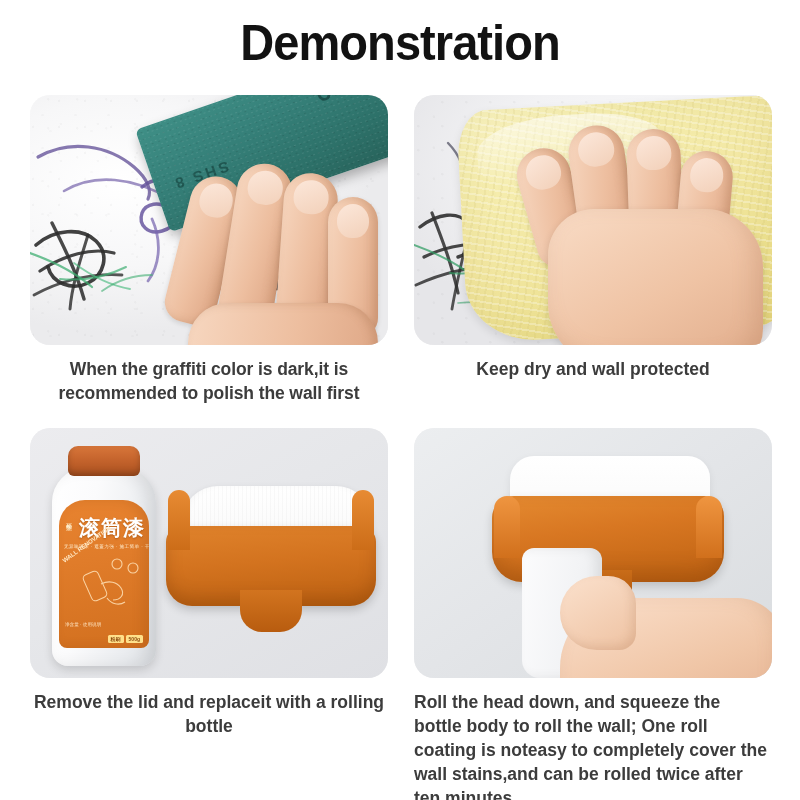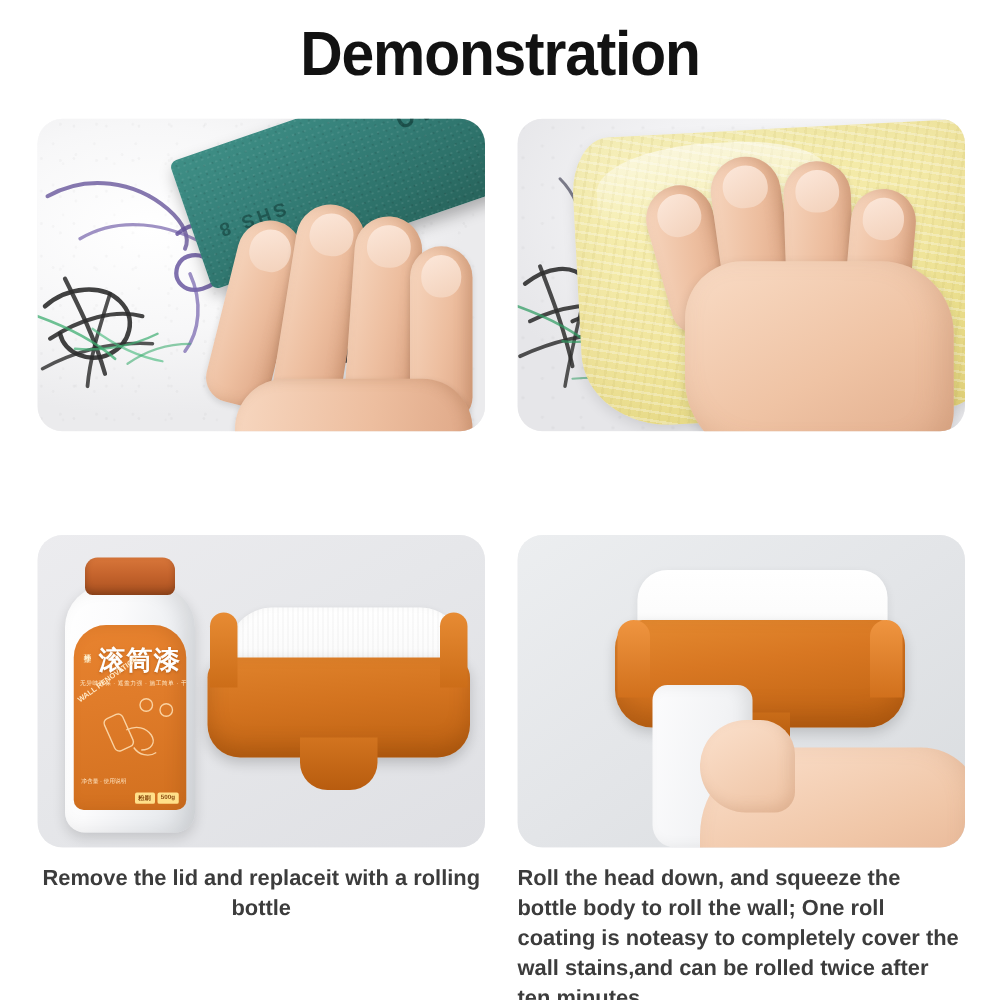--- a/index.html
+++ b/index.html
@@ -499,20 +499,21 @@
             <div class="finger" style="left:112px; top:10px; width:54px; height:160px; transform:rotate(4deg);">
                 <div class="nail"></div>
               </div>
             <div class="finger" style="left:160px; top:34px; width:50px; height:140px; transform:rotate(0deg);">
                 <div class="nail"></div>
               </div>
             <div class="finger" style="left:20px; top:140px; width:190px; height:110px; border-radius:40px;"></div>
           </div>
         </div>
 
+        <div class="caption center tight">When the graffiti color is dark,it is recommended to polish the wall first</div>
       </div>
 
       <div class="cell right">
         <div class="photo">
           <div class="p2-wall"></div>
 
           <svg class="graffiti" viewBox="0 0 358 250">
             <g fill="none" stroke-linecap="round" stroke-linejoin="round">
               <path d="M34 48 C46 60 52 76 50 90" stroke="#4a4a5c" stroke-width="2.4" opacity=".7"></path>
               <path d="M6 132 C24 118 44 116 54 128 C64 140 58 158 44 162" stroke="#2f2f2f" stroke-width="3.4" opacity=".9"></path>
@@ -543,20 +544,21 @@
             <div class="finger" style="left:102px;top:6px;  width:54px; height:130px; transform:rotate(-2deg);">
                 <div class="nail"></div>
               </div>
             <div class="finger" style="left:152px;top:28px; width:52px; height:114px; transform:rotate(5deg);">
                 <div class="nail"></div>
               </div>
             <div class="palm2"></div>
           </div>
         </div>
 
+        <div class="caption center">Keep dry and wall protected</div>
       </div>
     </div>
 
     <div class="row" style="height:300px; margin-top:43px;">
 
       <div class="cell left">
         <div class="photo">
           <div class="p3-bg"></div>
 
           <div class="bottle">

